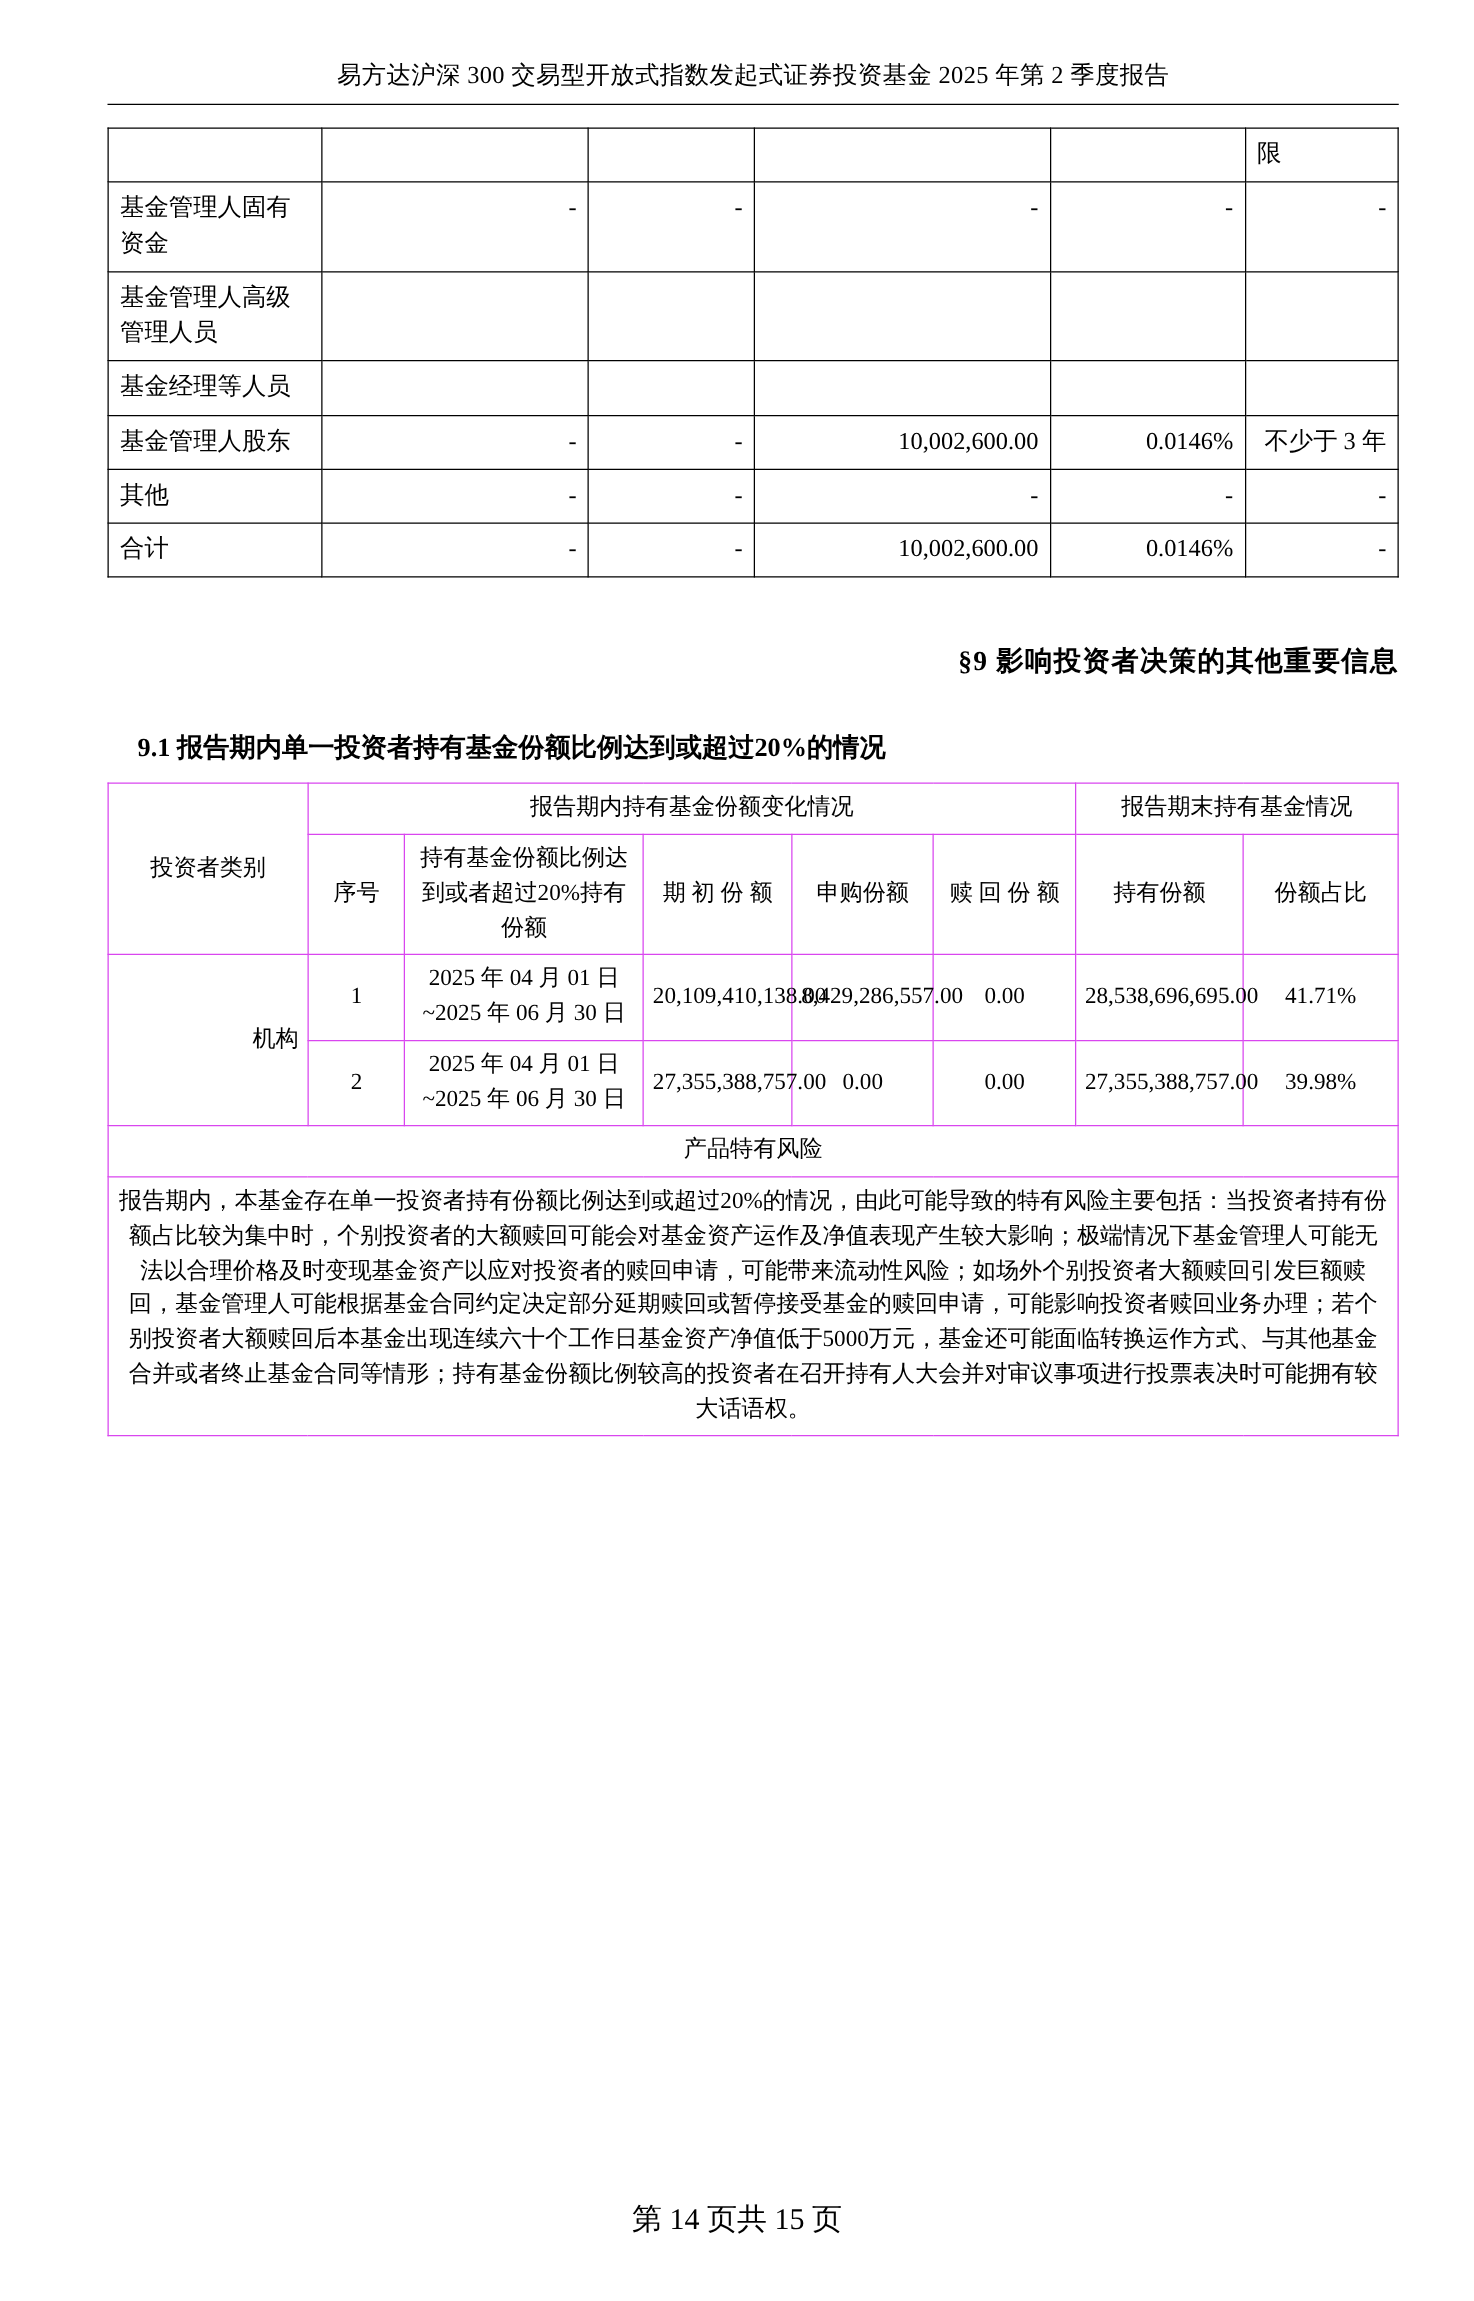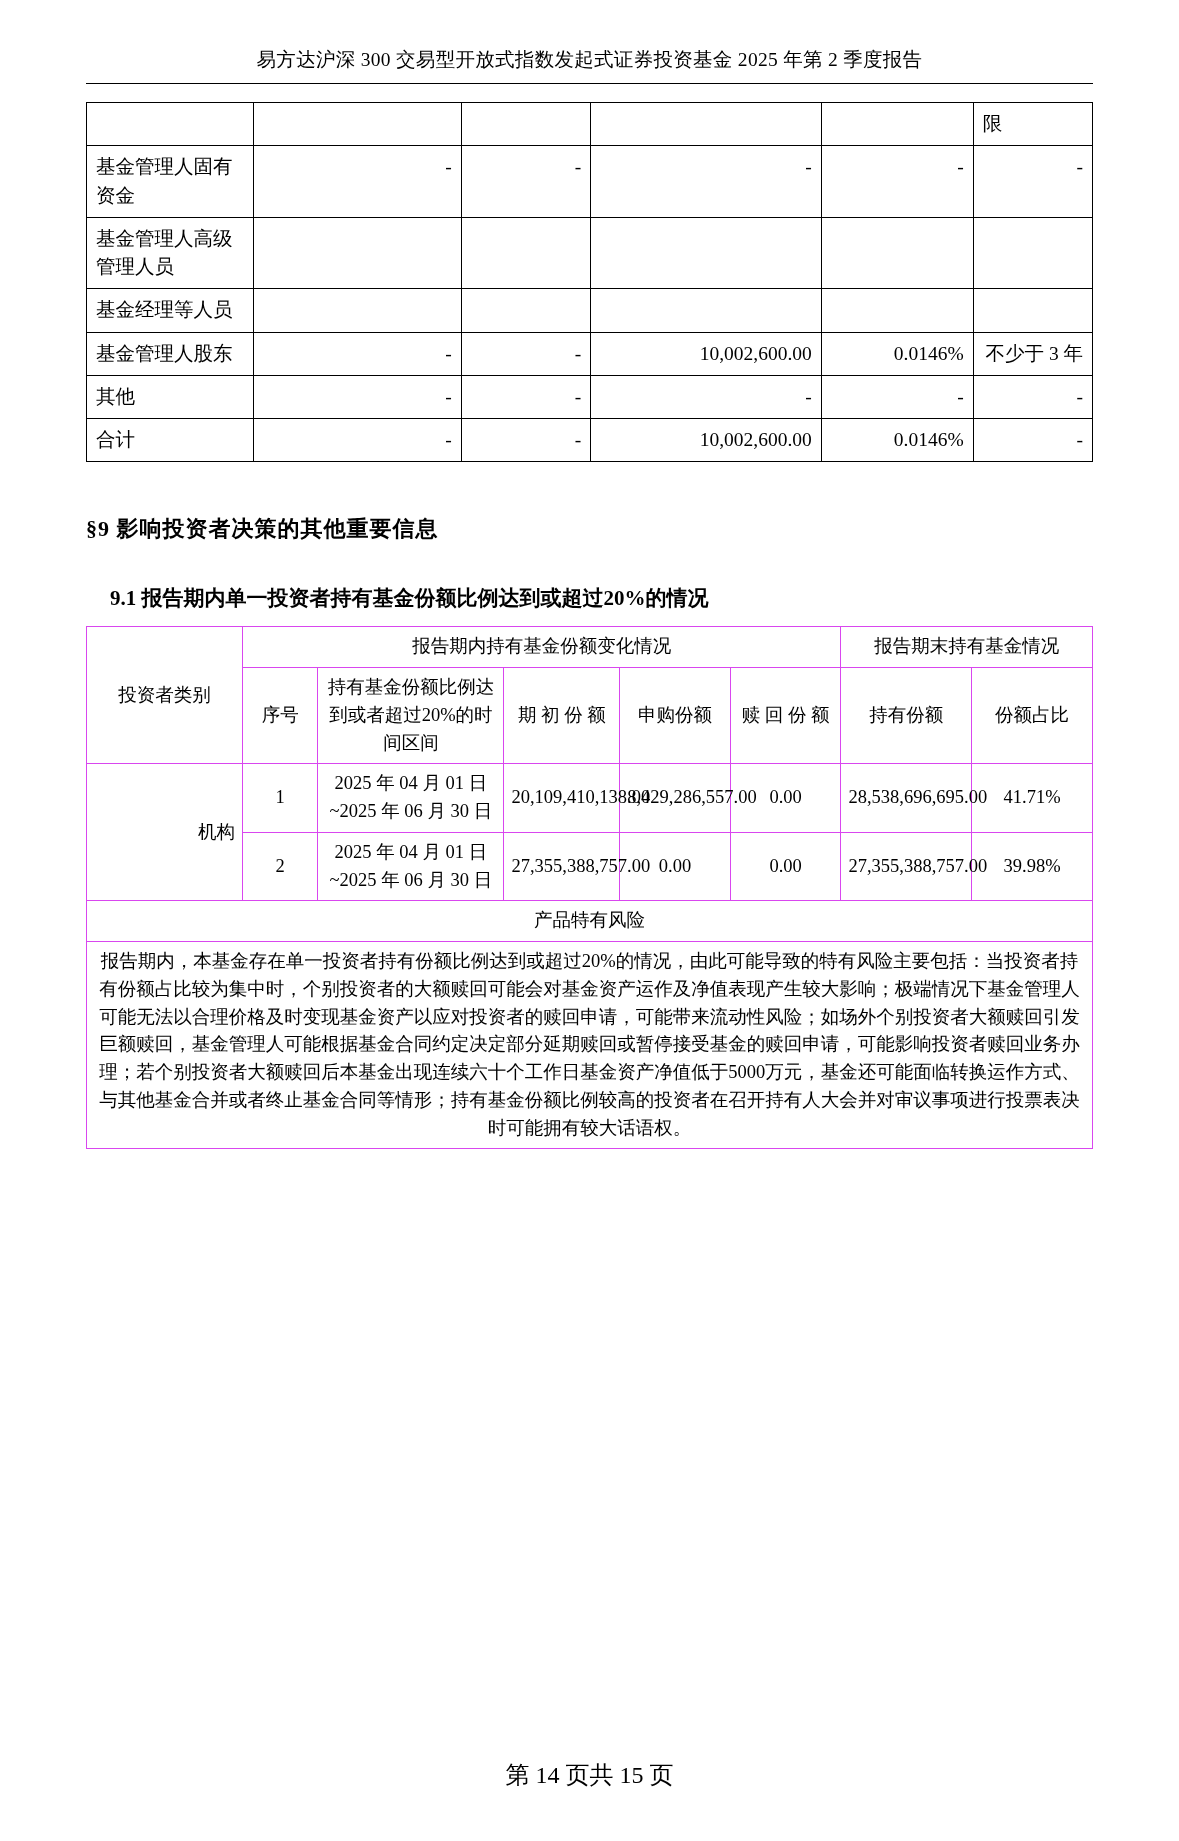--- a/index.html
+++ b/index.html
@@ -11,21 +11,21 @@
     width: 1179px;
     min-height: 1841px;
     font-family: "Liberation Serif", "DejaVu Serif", serif;
     color: #000000;
     position: relative;
   }
   .page {
     width: 1179px;
     min-height: 1841px;
     box-sizing: border-box;
-    padding: 46px 86px 30px 86px;
+    padding: 46px 60px 30px 86px;
     position: relative;
   }
   .header {
     text-align: center;
     font-size: 19.5px;
     letter-spacing: 0.3px;
     padding-bottom: 10px;
     border-bottom: 1.5px solid #000;
     margin-bottom: 18px;
     white-space: nowrap;
@@ -48,21 +48,21 @@
   table.t1 td.lbl {
     text-align: left;
   }
   .note {
     font-size: 19.5px;
     text-align: center;
     margin: 18px 0 0 0;
     line-height: 1.6;
   }
   .sec-title {
-    text-align: left;
+    text-align: right;
     font-weight: bold;
     font-size: 22px;
     margin: 52px 0 40px 0;
     letter-spacing: 1px;
   }
   .sub-title {
     font-weight: bold;
     font-size: 21px;
     margin: 0 0 14px 24px;
   }
@@ -213,21 +213,21 @@
       <col style="width:12%">
     </colgroup>
     <tbody>
       <tr>
         <td rowspan="2">投资者类别</td>
         <td colspan="5">报告期内持有基金份额变化情况</td>
         <td colspan="2">报告期末持有基金情况</td>
       </tr>
       <tr>
         <td>序号</td>
-        <td>持有基金份额比例达到或者超过20%的时间区间</td>
+        <td>持有基金份额比例达到或者超过20%持有份额</td>
         <td>期 初 份 额</td>
         <td>申购份额</td>
         <td>赎 回 份 额</td>
         <td>持有份额</td>
         <td>份额占比</td>
       </tr>
 
       <tr>
         <td rowspan="2" class="vmid-left">机构</td>
         <td>1</td>

